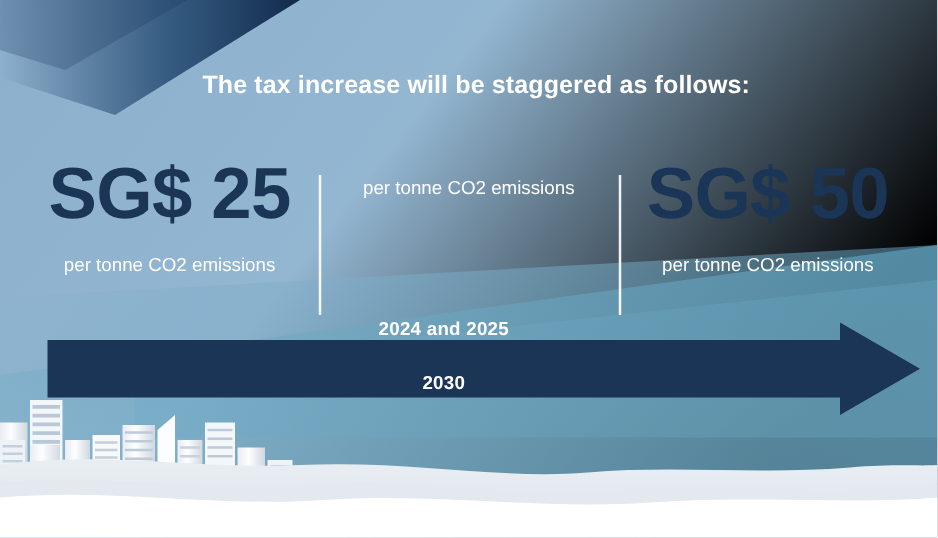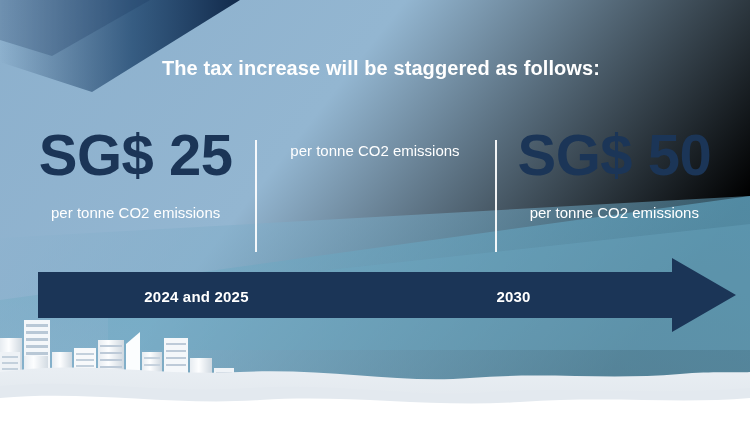--- a/index.html
+++ b/index.html
@@ -96,20 +96,21 @@
     display: block;
   }
   .timeline-labels {
     position: absolute;
     left: 38px;
     top: 0;
     width: 634px;
     height: 86px;
     display: flex;
     align-items: center;
+    flex-direction: column;
   }
   .timeline-label {
     flex: 1 1 0;
     text-align: center;
     color: #ffffff;
     font-size: 15px;
     font-weight: bold;
     letter-spacing: 0.2px;
     margin-top: 3px;
   }

